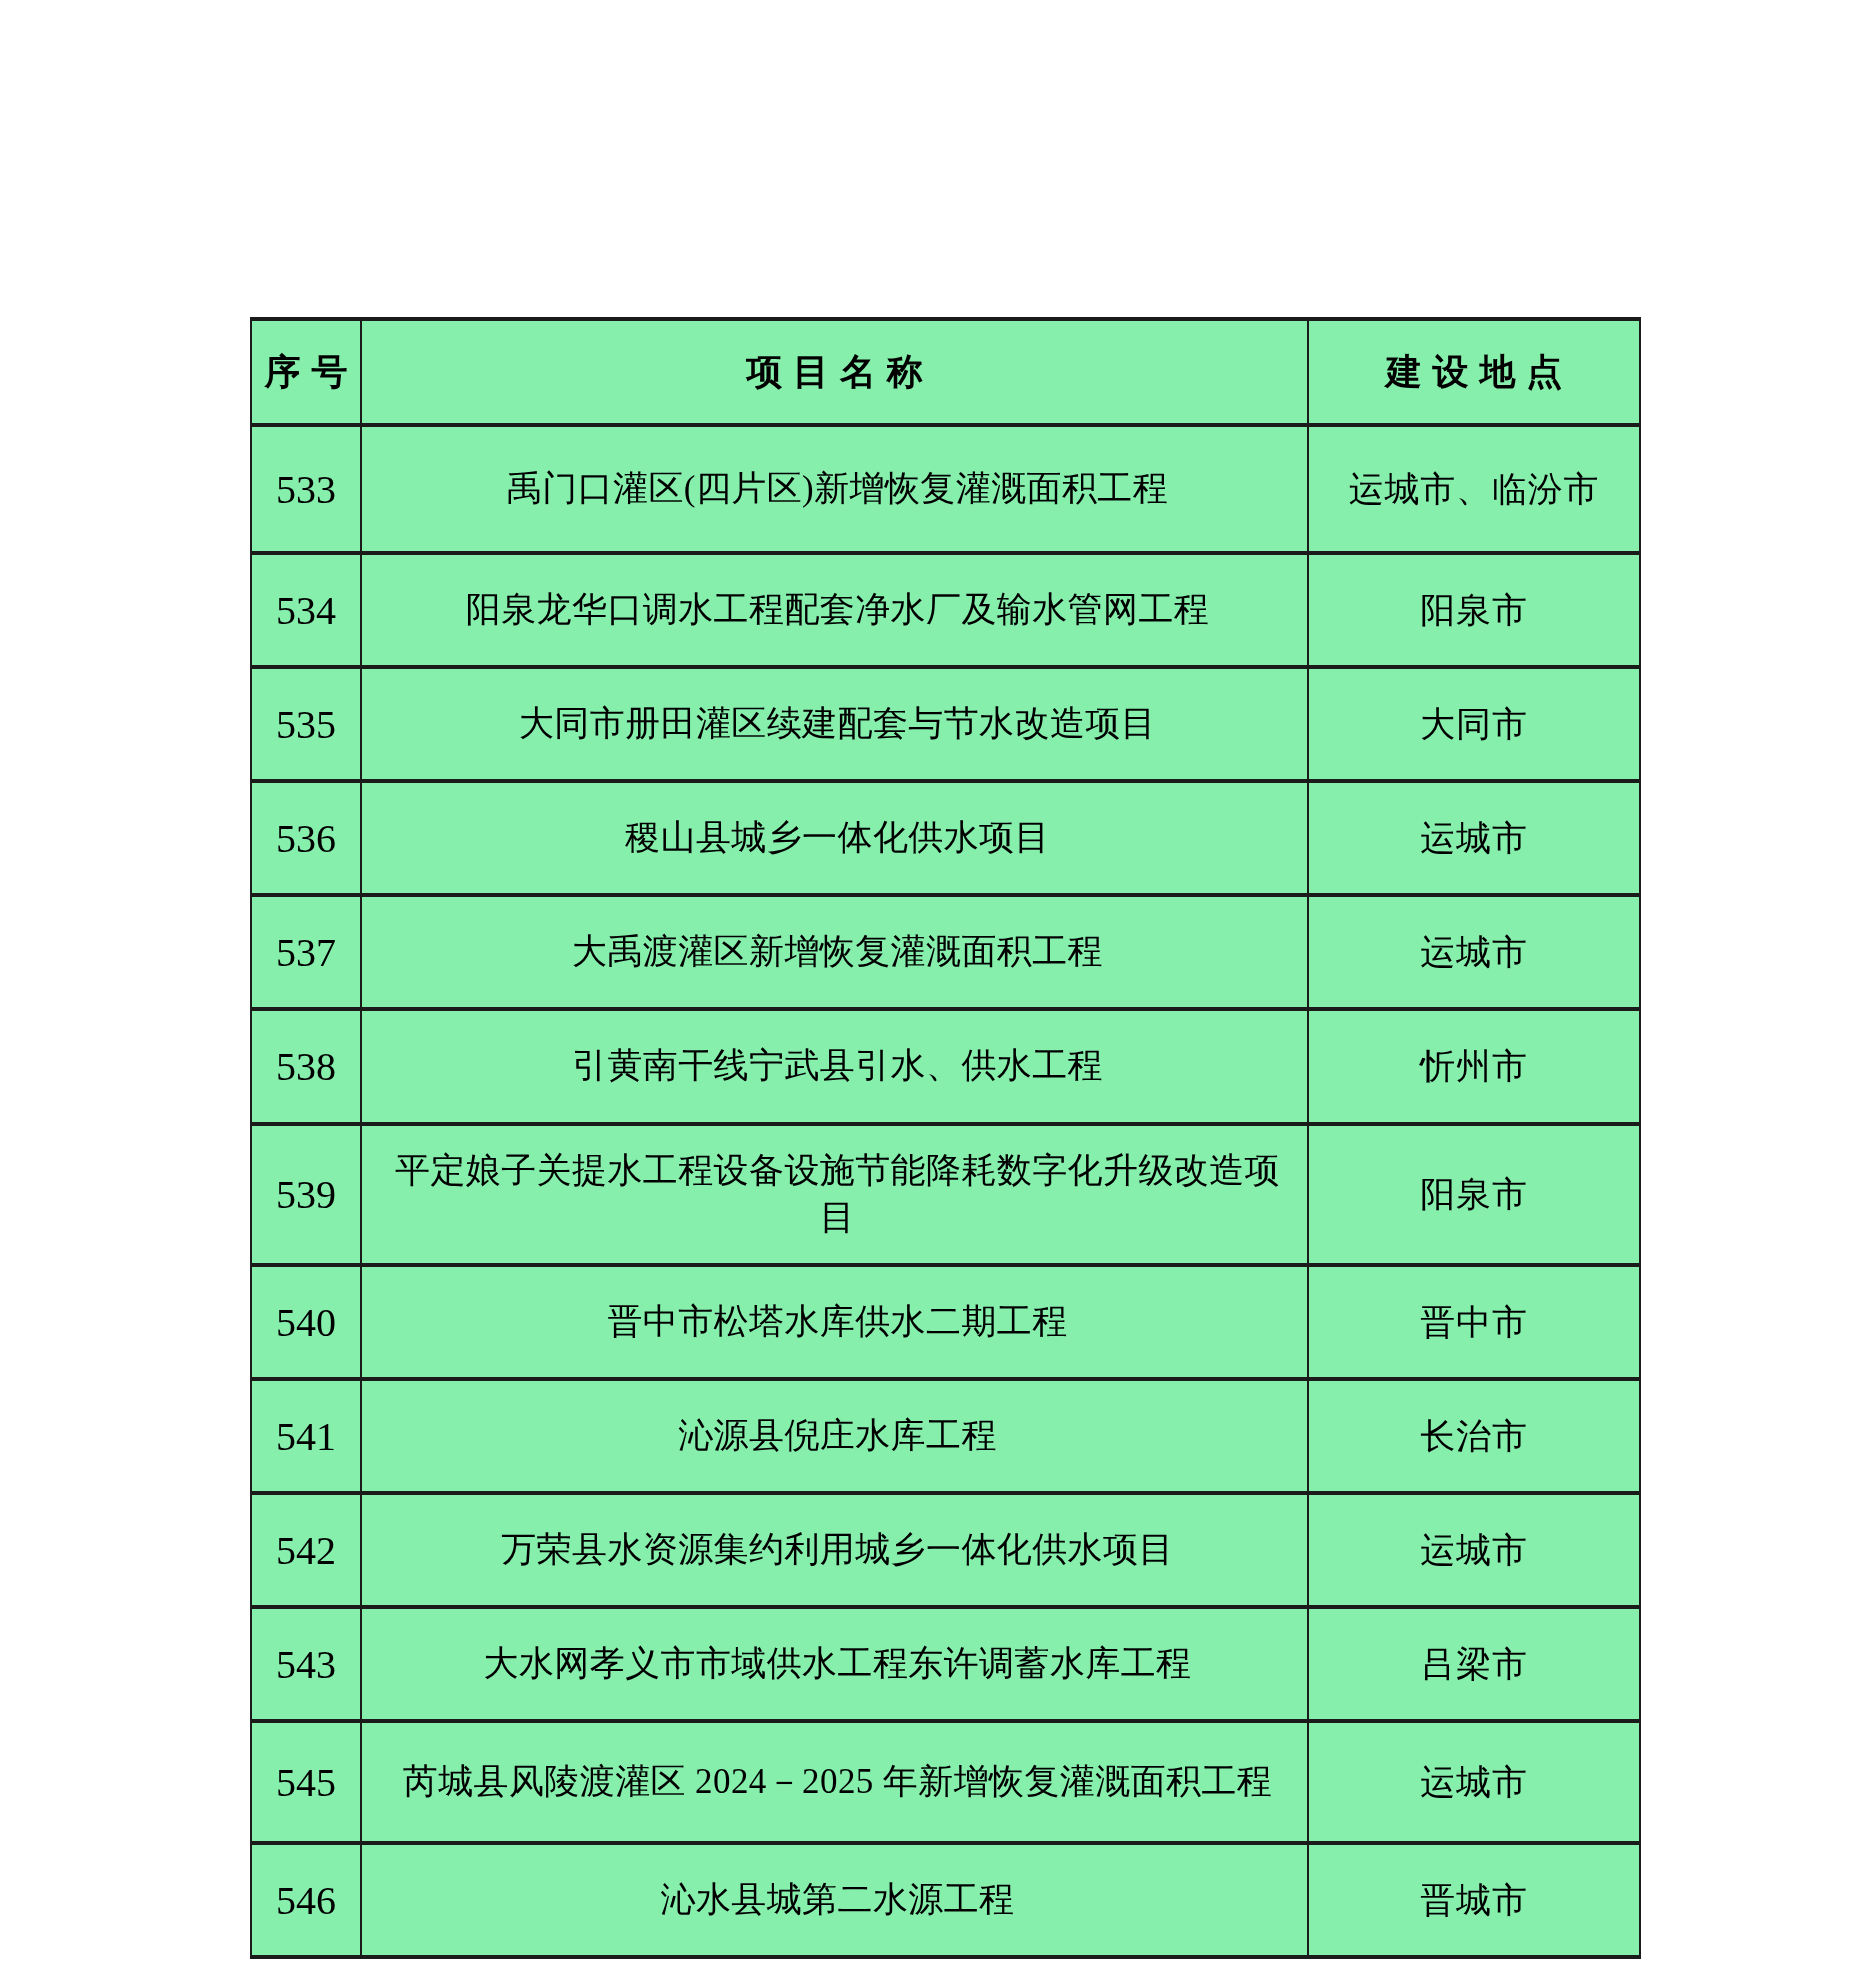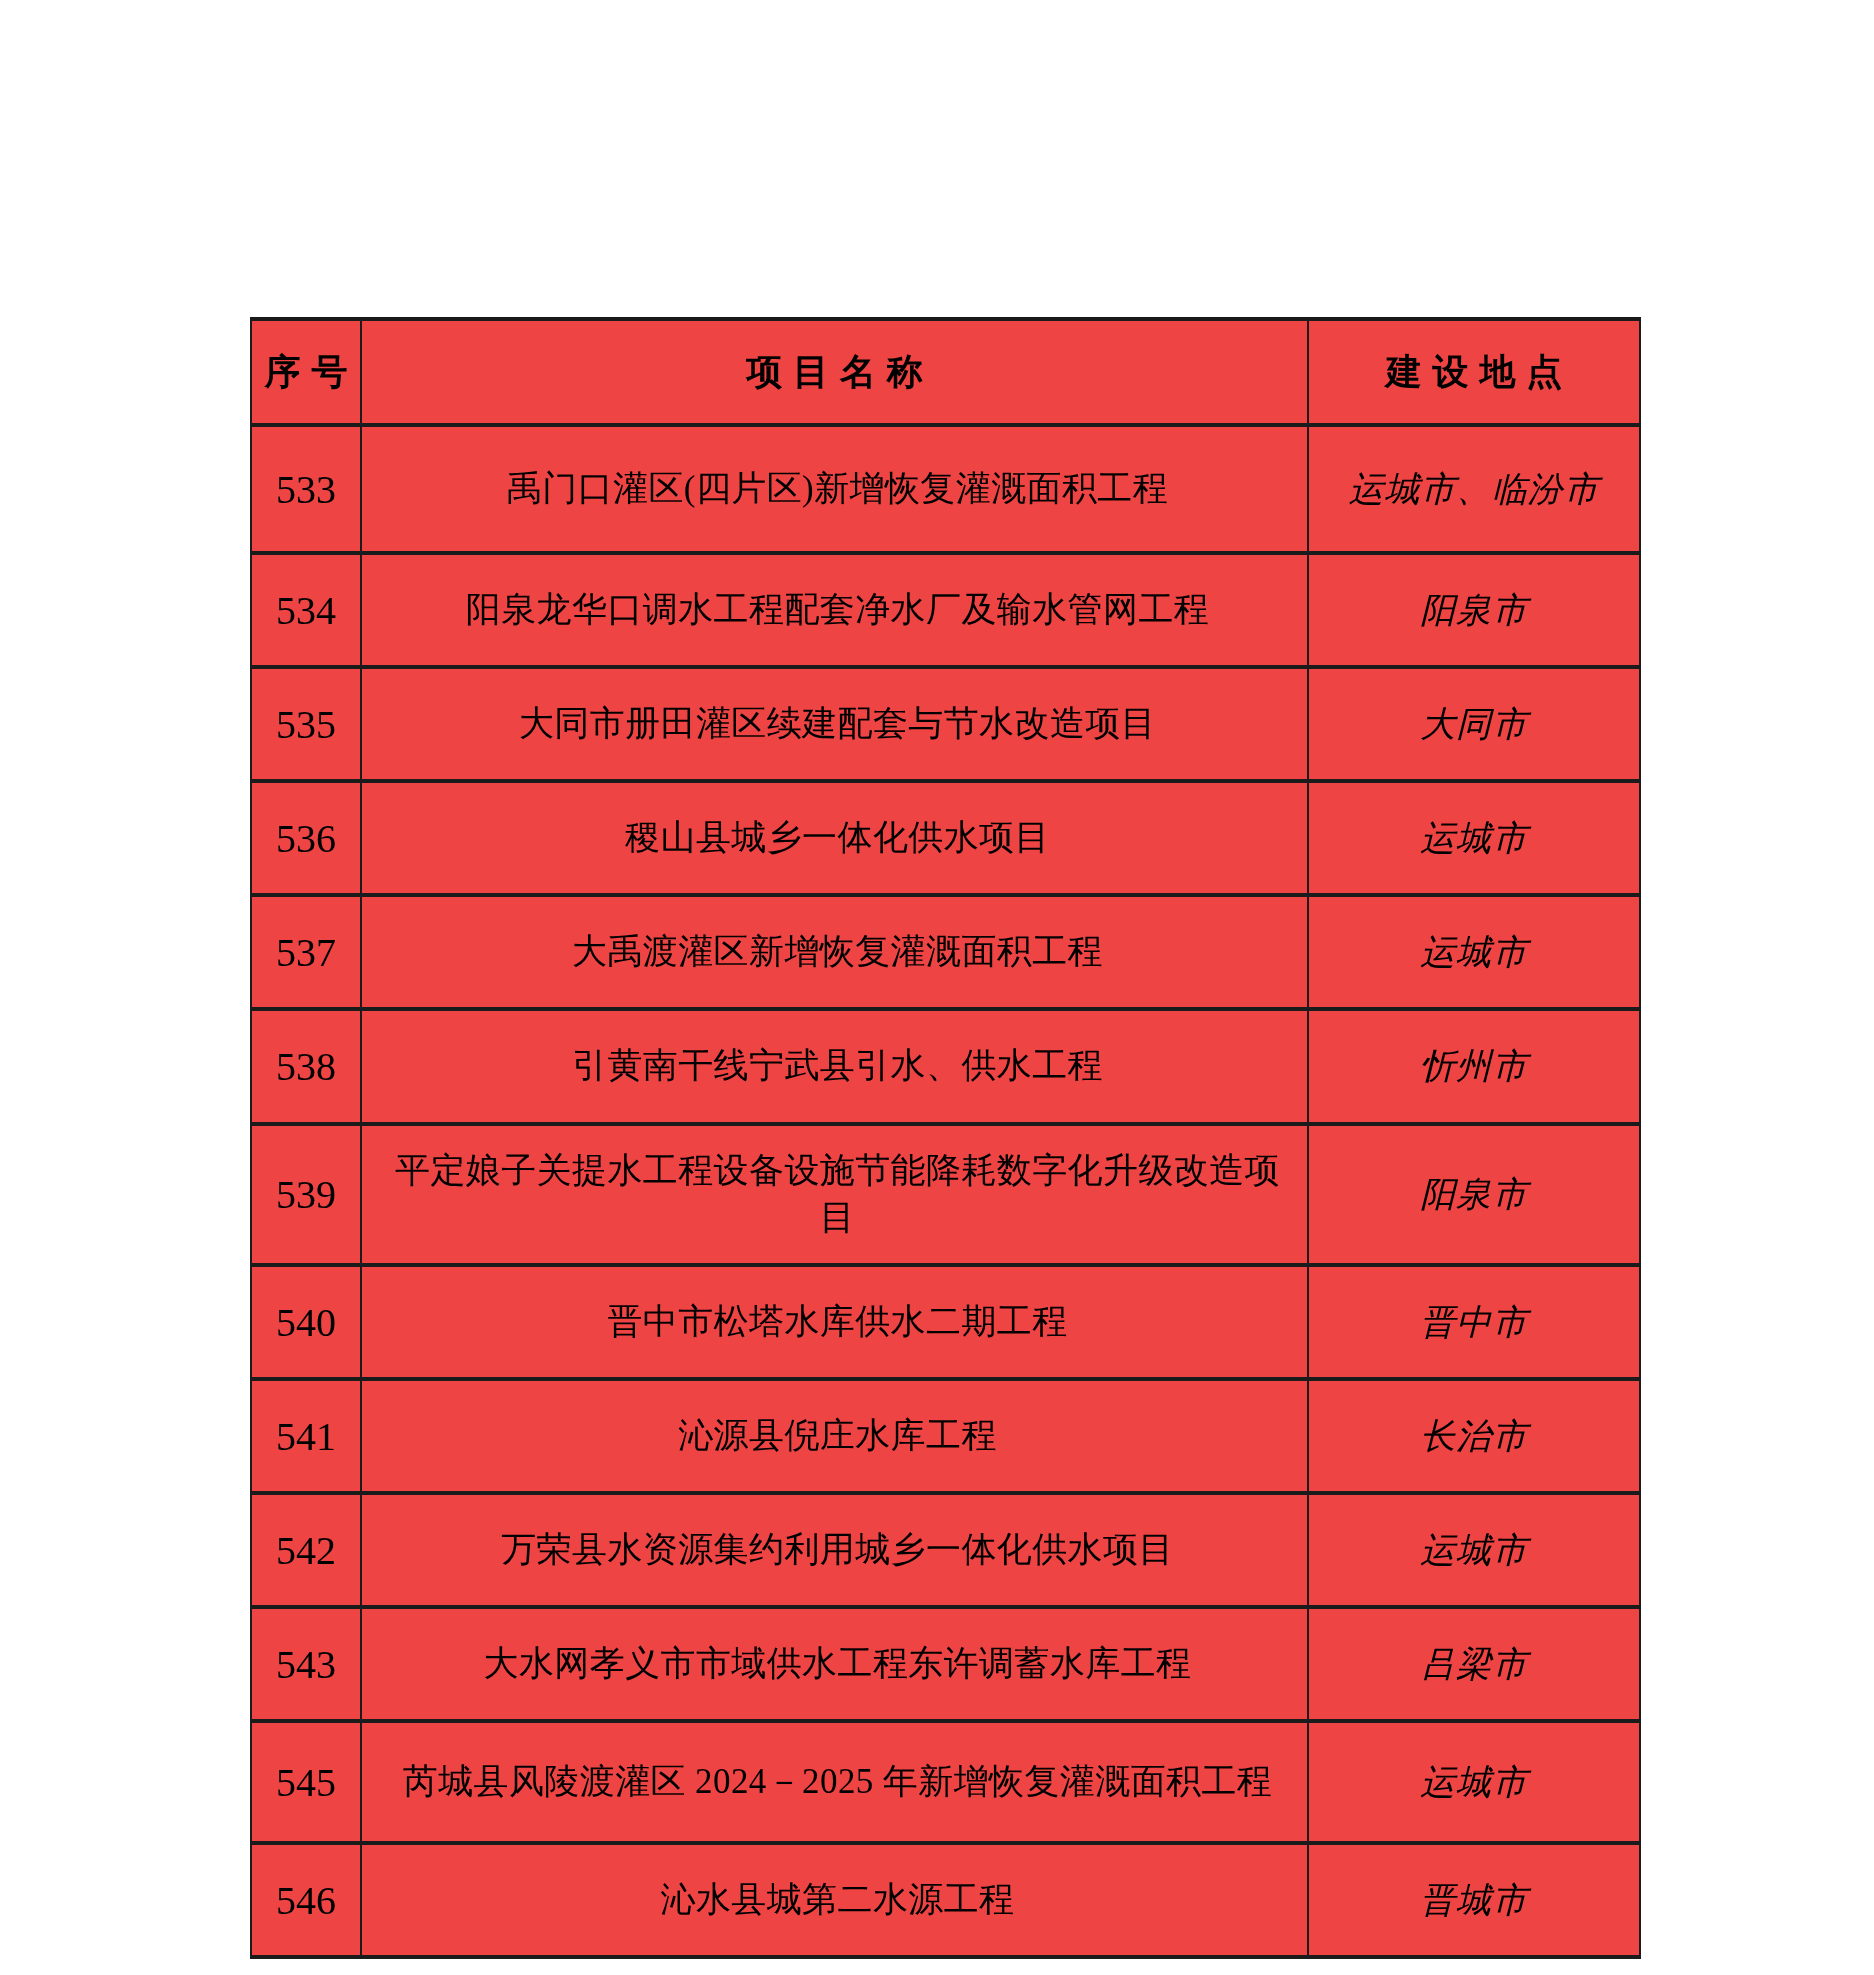--- a/index.html
+++ b/index.html
@@ -26,21 +26,21 @@
   col.c-no   { width: 110px; }
   col.c-name { width: 947px; }
   col.c-loc  { width: 332px; }
 
   th, td {
     border-left: 2.4px solid #1b1b1b;
     border-right: 2.4px solid #1b1b1b;
     border-top: 4.3px solid #1b1b1b;
     border-bottom: 4.3px solid #1b1b1b;
     vertical-align: middle;
-    background: #ef4444;
+    background: #86efac;
   }
   th {
     font-family: "Liberation Sans", "DejaVu Sans", sans-serif;
     font-weight: bold;
     font-size: 36px;
     text-align: center;
     padding: 0;
   }
   th .sp {
     letter-spacing: 0.30em;
@@ -57,21 +57,20 @@
   }
   td.cell-name {
     text-align: center;
     padding: 4.7px 16px 4.7px 22px;
     line-height: 1.32;
     letter-spacing: 0.4px;
   }
   td.cell-loc {
     text-align: center;
     letter-spacing: 0.8px;
-    font-style: italic;
   }
 </style>
 </head>
 <body>
 
 <div class="page">
   <table class="project-table">
     <colgroup>
       <col class="c-no">
       <col class="c-name">

